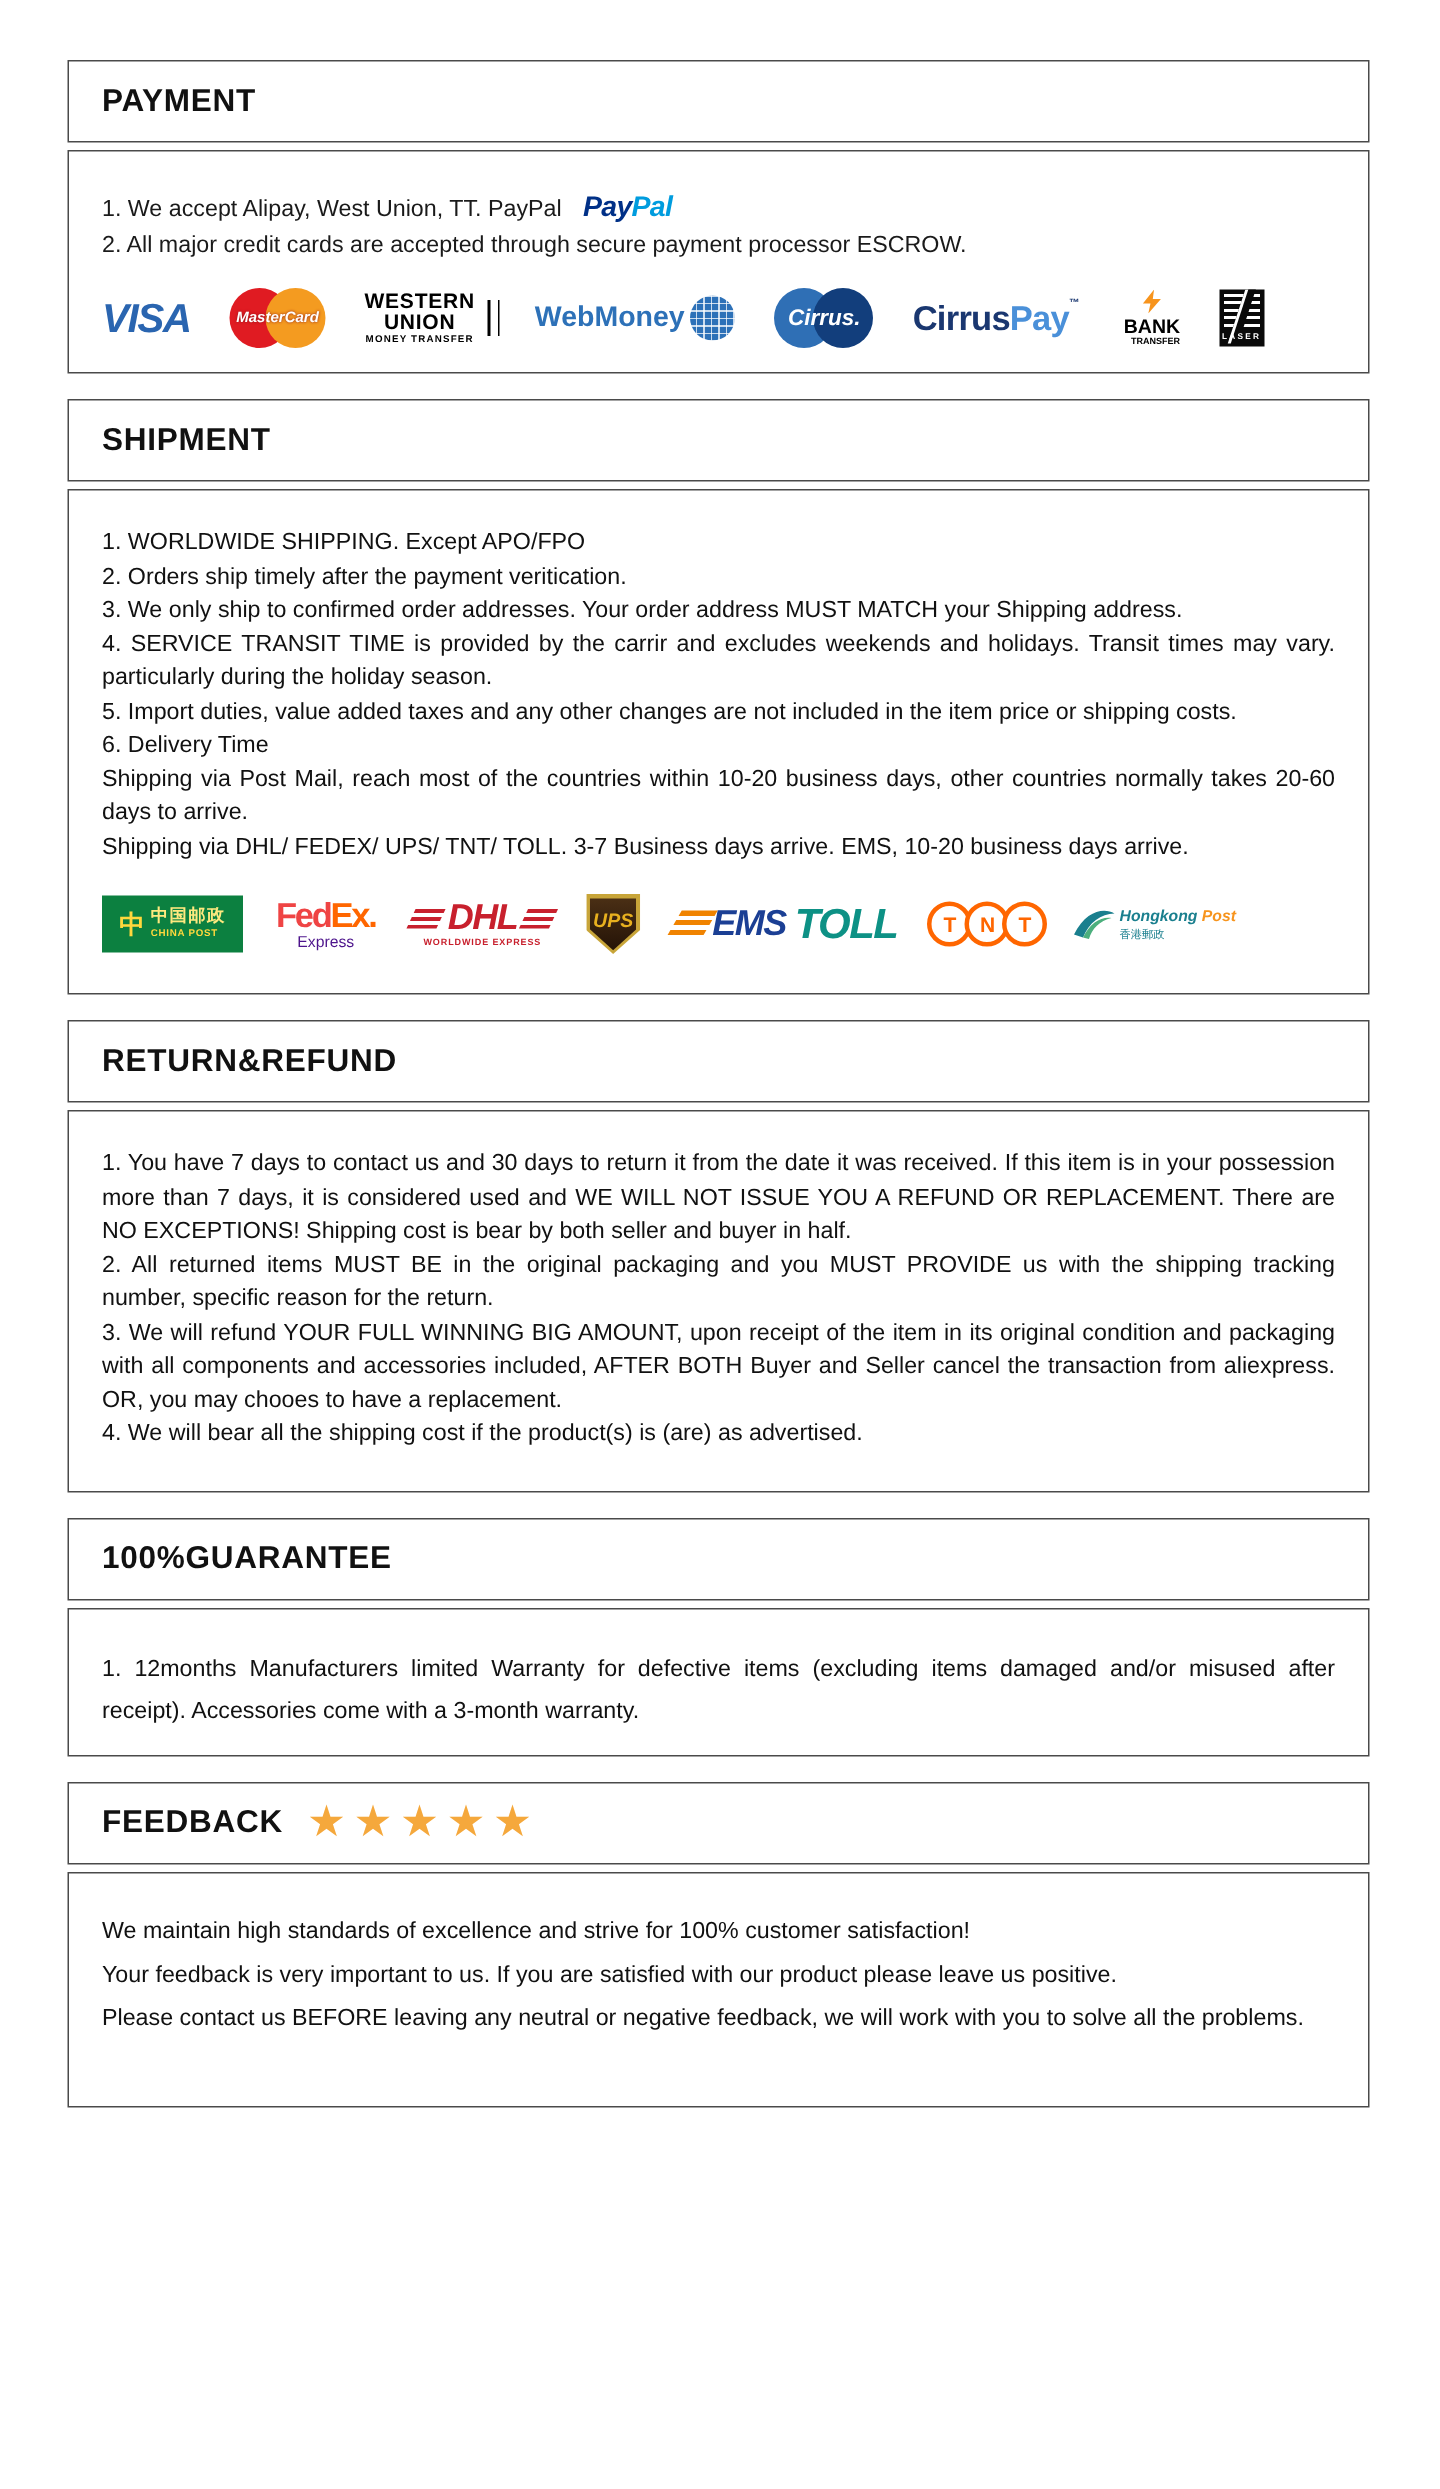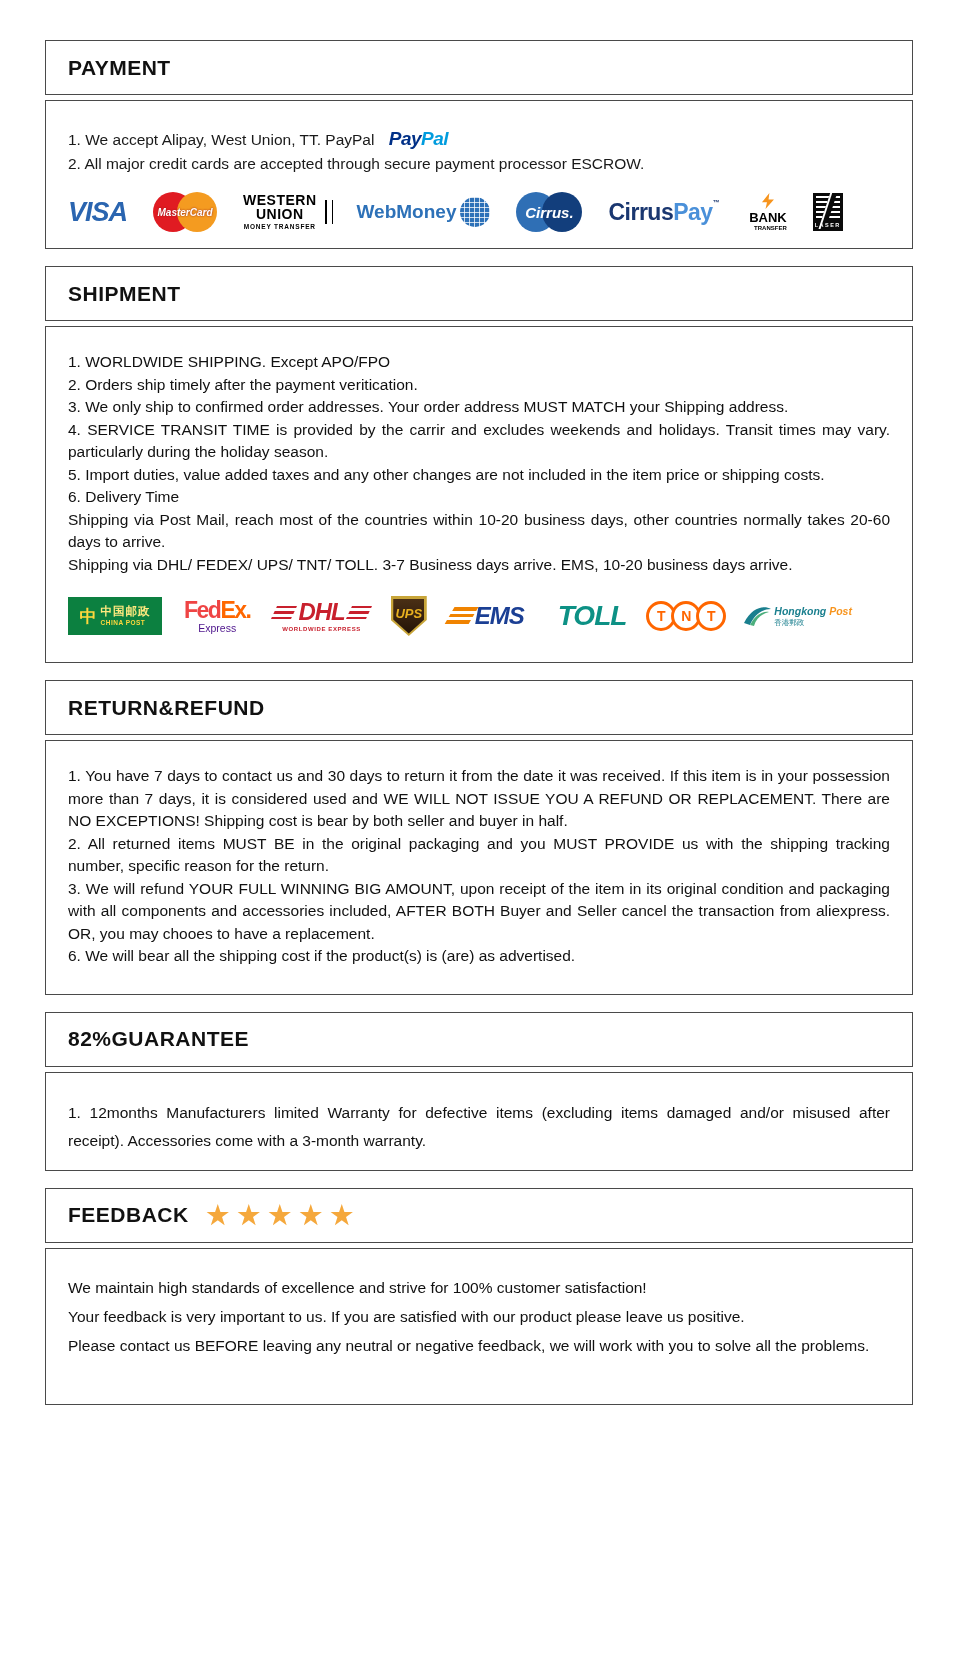--- a/index.html
+++ b/index.html
@@ -91,21 +91,21 @@
   .dhl-top { display:flex; align-items:center; gap:4px; }
   .dhl-bars { width:20px; height:13px; transform:skewX(-25deg);
     background:repeating-linear-gradient(180deg, #c8202d 0 2.5px, transparent 2.5px 5.5px); }
   .dhl-main { font-size:24px; font-weight:900; font-style:italic; color:#c8202d; letter-spacing:-1px; }
   .dhl-sub { font-size:6px; font-weight:bold; color:#c8202d; letter-spacing:.6px; margin-top:2px; }
   .ups { width:36px; height:40px; clip-path:polygon(0 0,100% 0,100% 60%,50% 100%,0 60%);
     background:#c8a539; display:flex; margin-right:22px; }
   .ups-inner { margin:2.5px; flex:1; clip-path:polygon(0 0,100% 0,100% 60%,50% 100%,0 60%);
     background:linear-gradient(#4a2f15,#241307); display:flex; justify-content:center; }
   .ups-txt { color:#e8b01f; font-weight:900; font-style:italic; font-size:13px; margin-top:7px; }
-  .ems { display:flex; align-items:center; margin-right:34px; }
+  .ems { display:flex; align-items:center; margin-right:6px; }
   .ems-bars { width:24px; height:19px; transform:skewX(-30deg); margin-right:2px;
     background:repeating-linear-gradient(180deg, #f08300 0 3.5px, transparent 3.5px 6.5px); }
   .ems-txt { font-size:24px; font-weight:900; font-style:italic; color:#1b3f94; letter-spacing:-1px; }
   .toll { font-size:28px; font-weight:900; font-style:italic; color:#0d9185; letter-spacing:-1px; margin-right:20px; }
   .tnt { display:flex; margin-right:16px; }
   .tnt-c { width:30px; height:30px; border:3.5px solid #ff6600; border-radius:50%; background:#fff;
     display:flex; align-items:center; justify-content:center; font-weight:900; font-size:14px;
     color:#ff6600; }
   .tnt-c + .tnt-c { margin-left:-5px; }
   .hkpost { display:flex; align-items:center; gap:2px; }
@@ -233,25 +233,25 @@
     </div>
   </div>
 
   <div class="sec-header">
     <span class="sec-title">RETURN&amp;REFUND</span>
   </div>
   <div class="sec-body body-pad">
     <p class="line">1. You have 7 days to contact us and 30 days to return it from the date it was received. If this item is in your possession more than 7 days, it is considered used and WE WILL NOT ISSUE YOU A REFUND OR REPLACEMENT. There are NO EXCEPTIONS! Shipping cost is bear by both seller and buyer in half.</p>
     <p class="line">2. All returned items MUST BE in the original packaging and you MUST PROVIDE us with the shipping tracking number, specific reason for the return.</p>
     <p class="line">3. We will refund YOUR FULL WINNING BIG AMOUNT, upon receipt of the item in its original condition and packaging with all components and accessories included, AFTER BOTH Buyer and Seller cancel the transaction from aliexpress. OR, you may chooes to have a replacement.</p>
-    <p class="line nojust">6. We will bear all the shipping cost if the product(s) is (are) as advertised.</p>
-  </div>
-
-  <div class="sec-header">
-    <span class="sec-title">82%GUARANTEE</span>
+    <p class="line nojust">4. We will bear all the shipping cost if the product(s) is (are) as advertised.</p>
+  </div>
+
+  <div class="sec-header">
+    <span class="sec-title">100%GUARANTEE</span>
   </div>
   <div class="sec-body guarantee-body">
     <p class="line">1. 12months Manufacturers limited Warranty for defective items (excluding items damaged and/or misused after receipt). Accessories come with a 3-month warranty.</p>
   </div>
 
   <div class="sec-header">
     <span class="sec-title">FEEDBACK</span>
     <span class="stars">★★★★★</span>
   </div>
   <div class="sec-body feedback-body">

